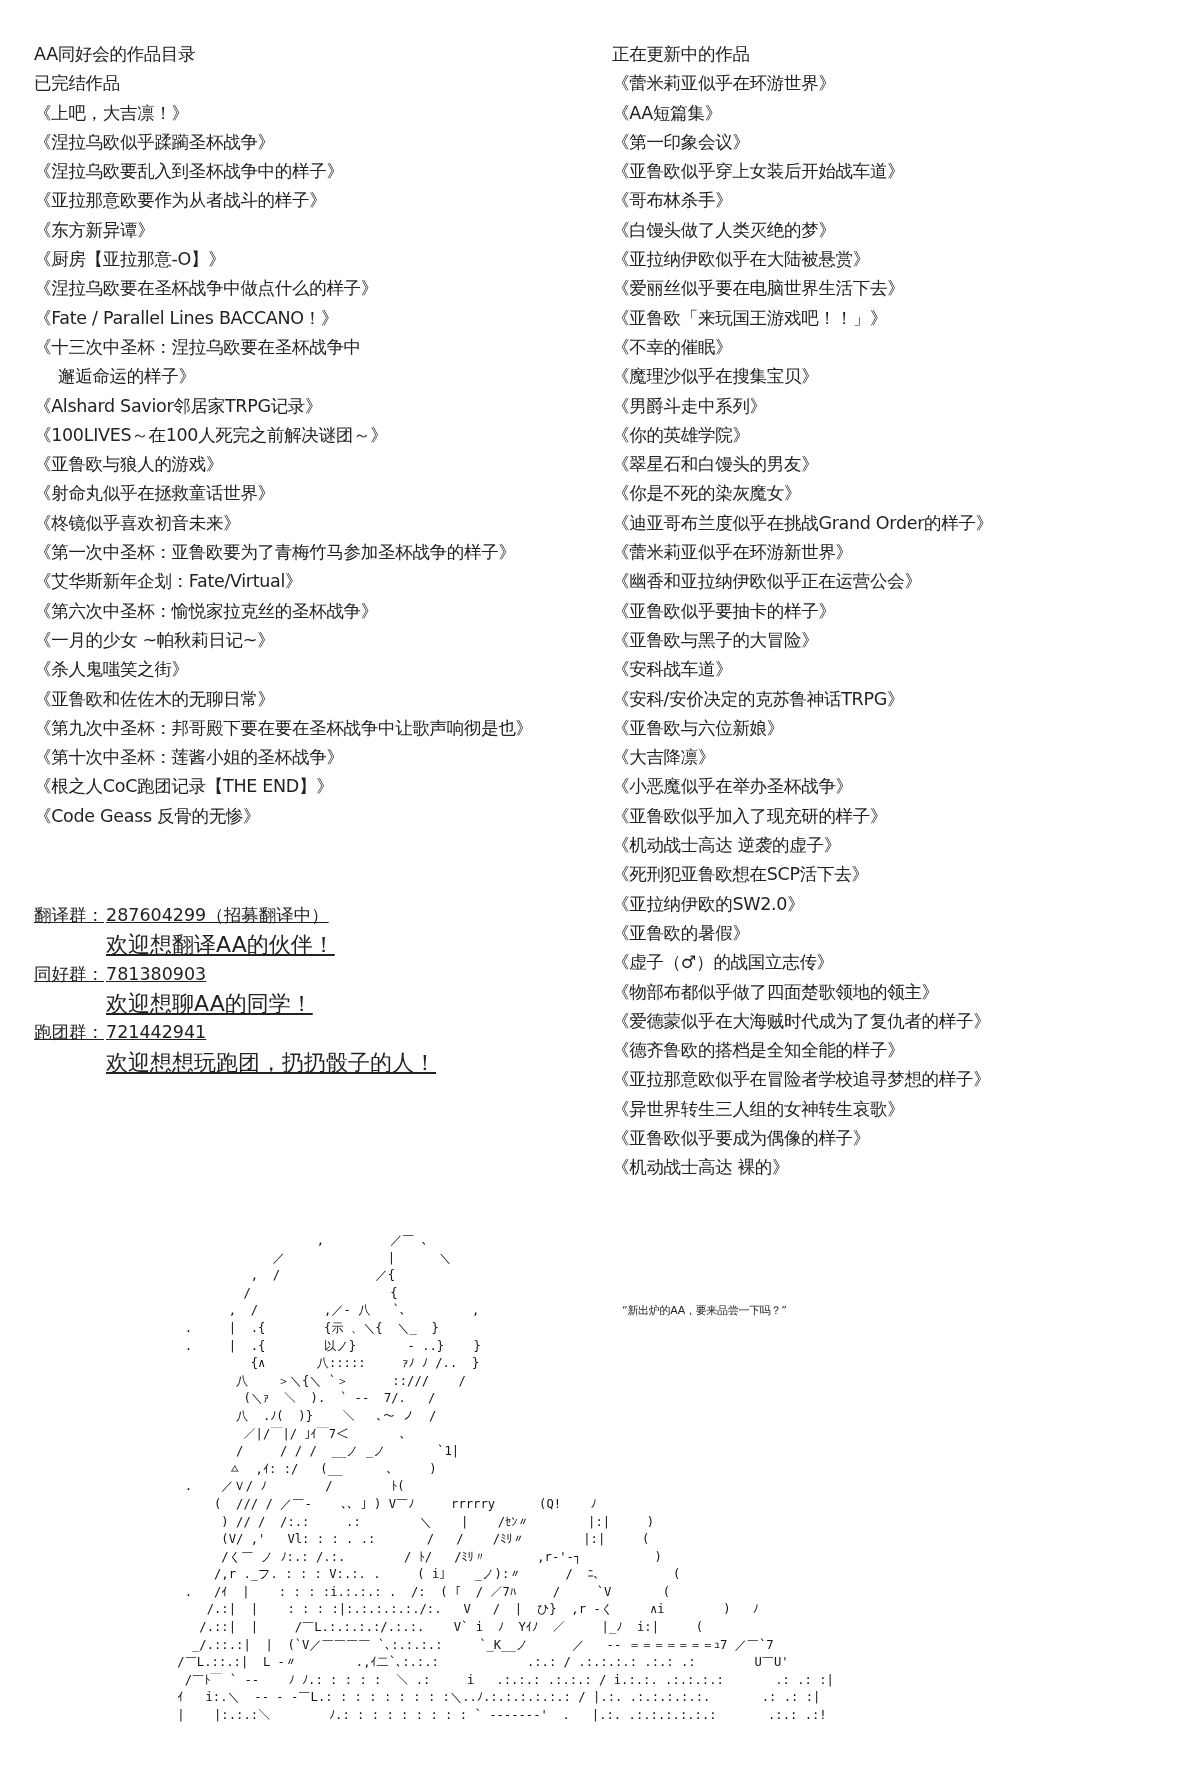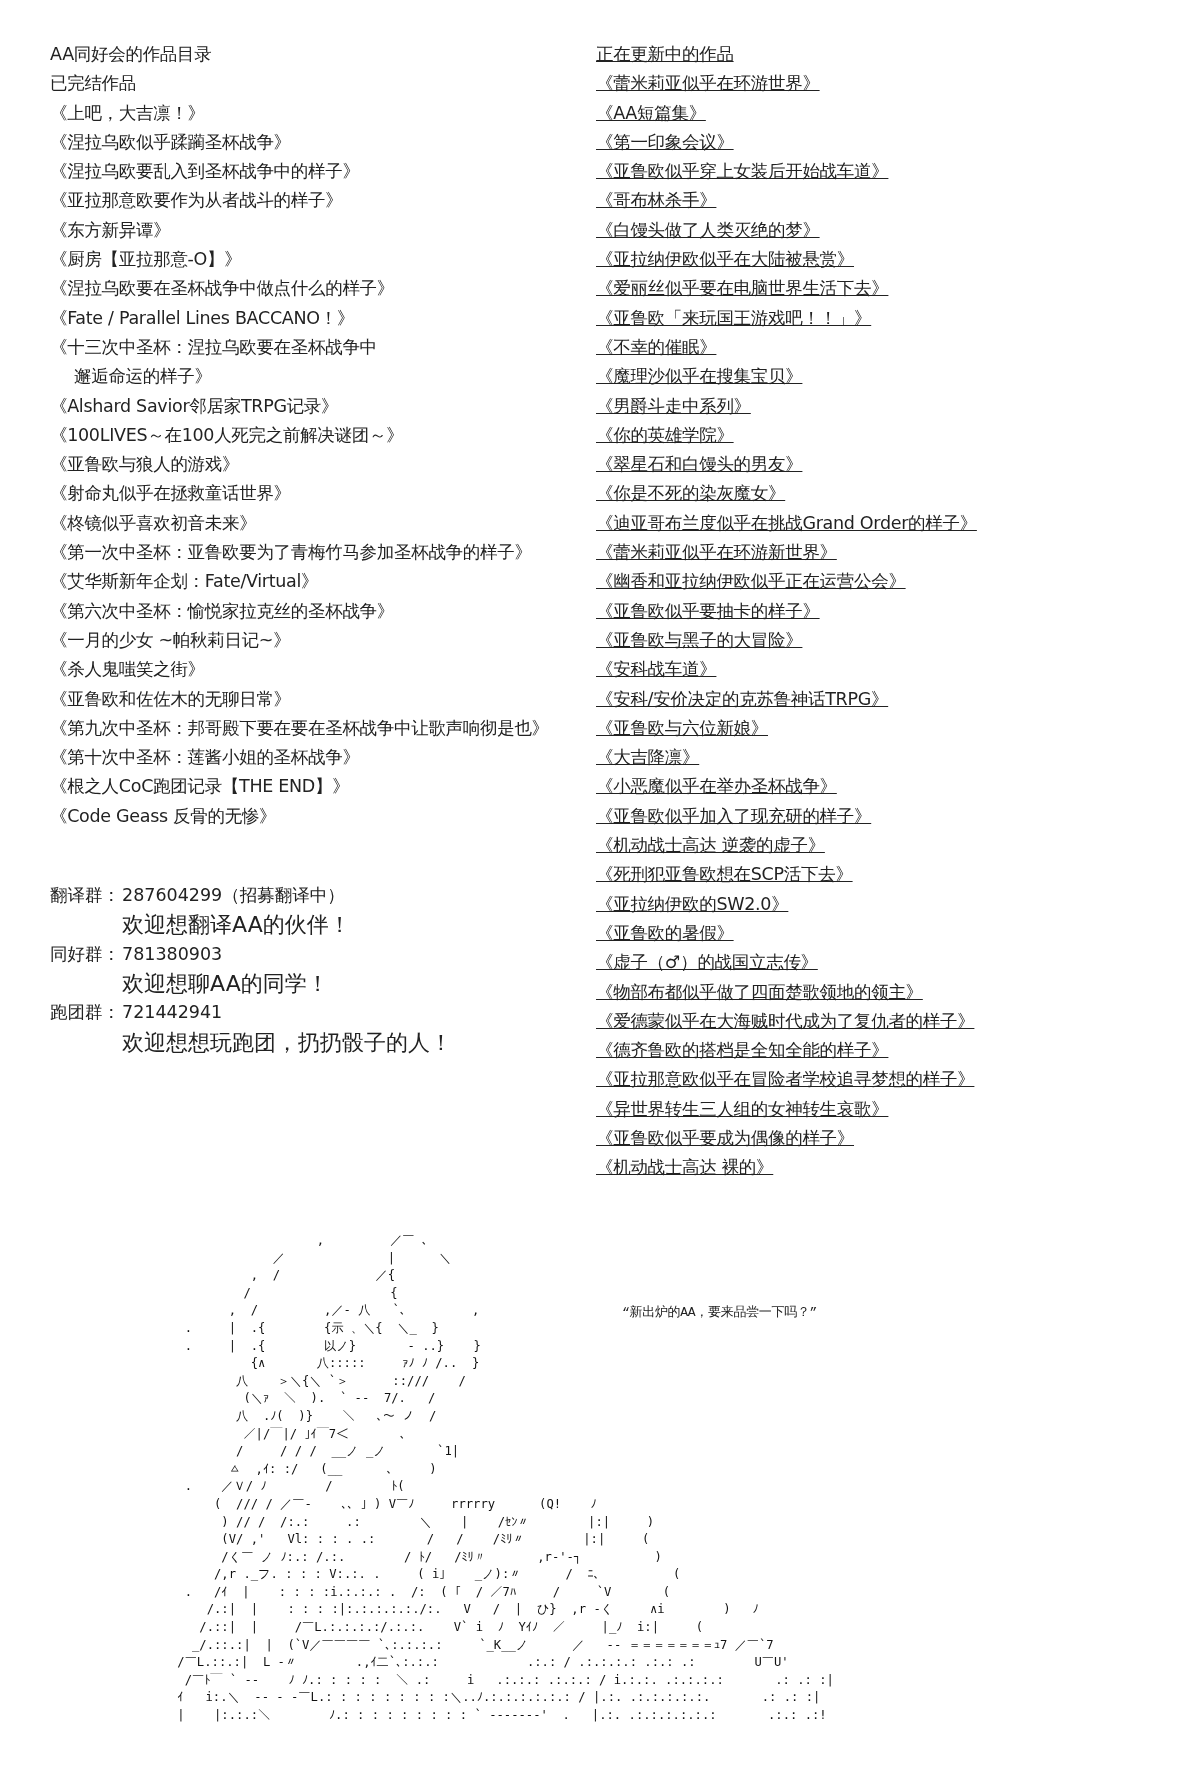--- a/index.html
+++ b/index.html
@@ -2,34 +2,34 @@
 <html><head>
   <meta charset="utf-8">
   <style>
     html, body { margin: 0; padding: 0; background: #ffffff; }
     body {
       width: 1202px; height: 1766px; position: relative; overflow: hidden;
       font-family: "DejaVu Sans", "Liberation Sans", sans-serif;
       color: #222222;
     }
     .col { position: absolute; top: 40px; }
-    .col-left { left: 50px; width: 560px; }
-    .col-right { left: 596px; width: 560px; text-decoration: underline; }
+    .col-left { left: 34px; width: 560px; }
+    .col-right { left: 612px; width: 560px; }
     .line {
       font-size: 17.5px; line-height: 29.3px; height: 29.3px;
       white-space: nowrap; letter-spacing: -0.3px;
     }
     .indent { padding-left: 24px; }
-    .groups { margin-top: 50px; }
+    .groups { margin-top: 70px; text-decoration: underline; }
     .grow { display: flex; font-size: 17.5px; line-height: 29.3px; height: 29.3px; white-space: nowrap; }
     .glabel { width: 72px; }
     .gsub { padding-left: 72px; font-size: 22px; line-height: 29.3px; height: 29.3px; white-space: nowrap; }
     .quote {
       position: absolute; left: 622px; top: 1303px;
-      font-size: 13px; white-space: nowrap; letter-spacing: -0.3px; font-family: Liberation Mono, monospace;
+      font-size: 11px; white-space: nowrap; letter-spacing: -0.3px;
     }
     .aa {
       position: absolute; left: 148px; top: 1232px; margin: 0;
       font-family: "DejaVu Sans Mono", "Liberation Mono", monospace;
       font-size: 12.2px; line-height: 17.6px; color: #111111;
       white-space: pre;
     }
   </style>
 </head>
 <body>

